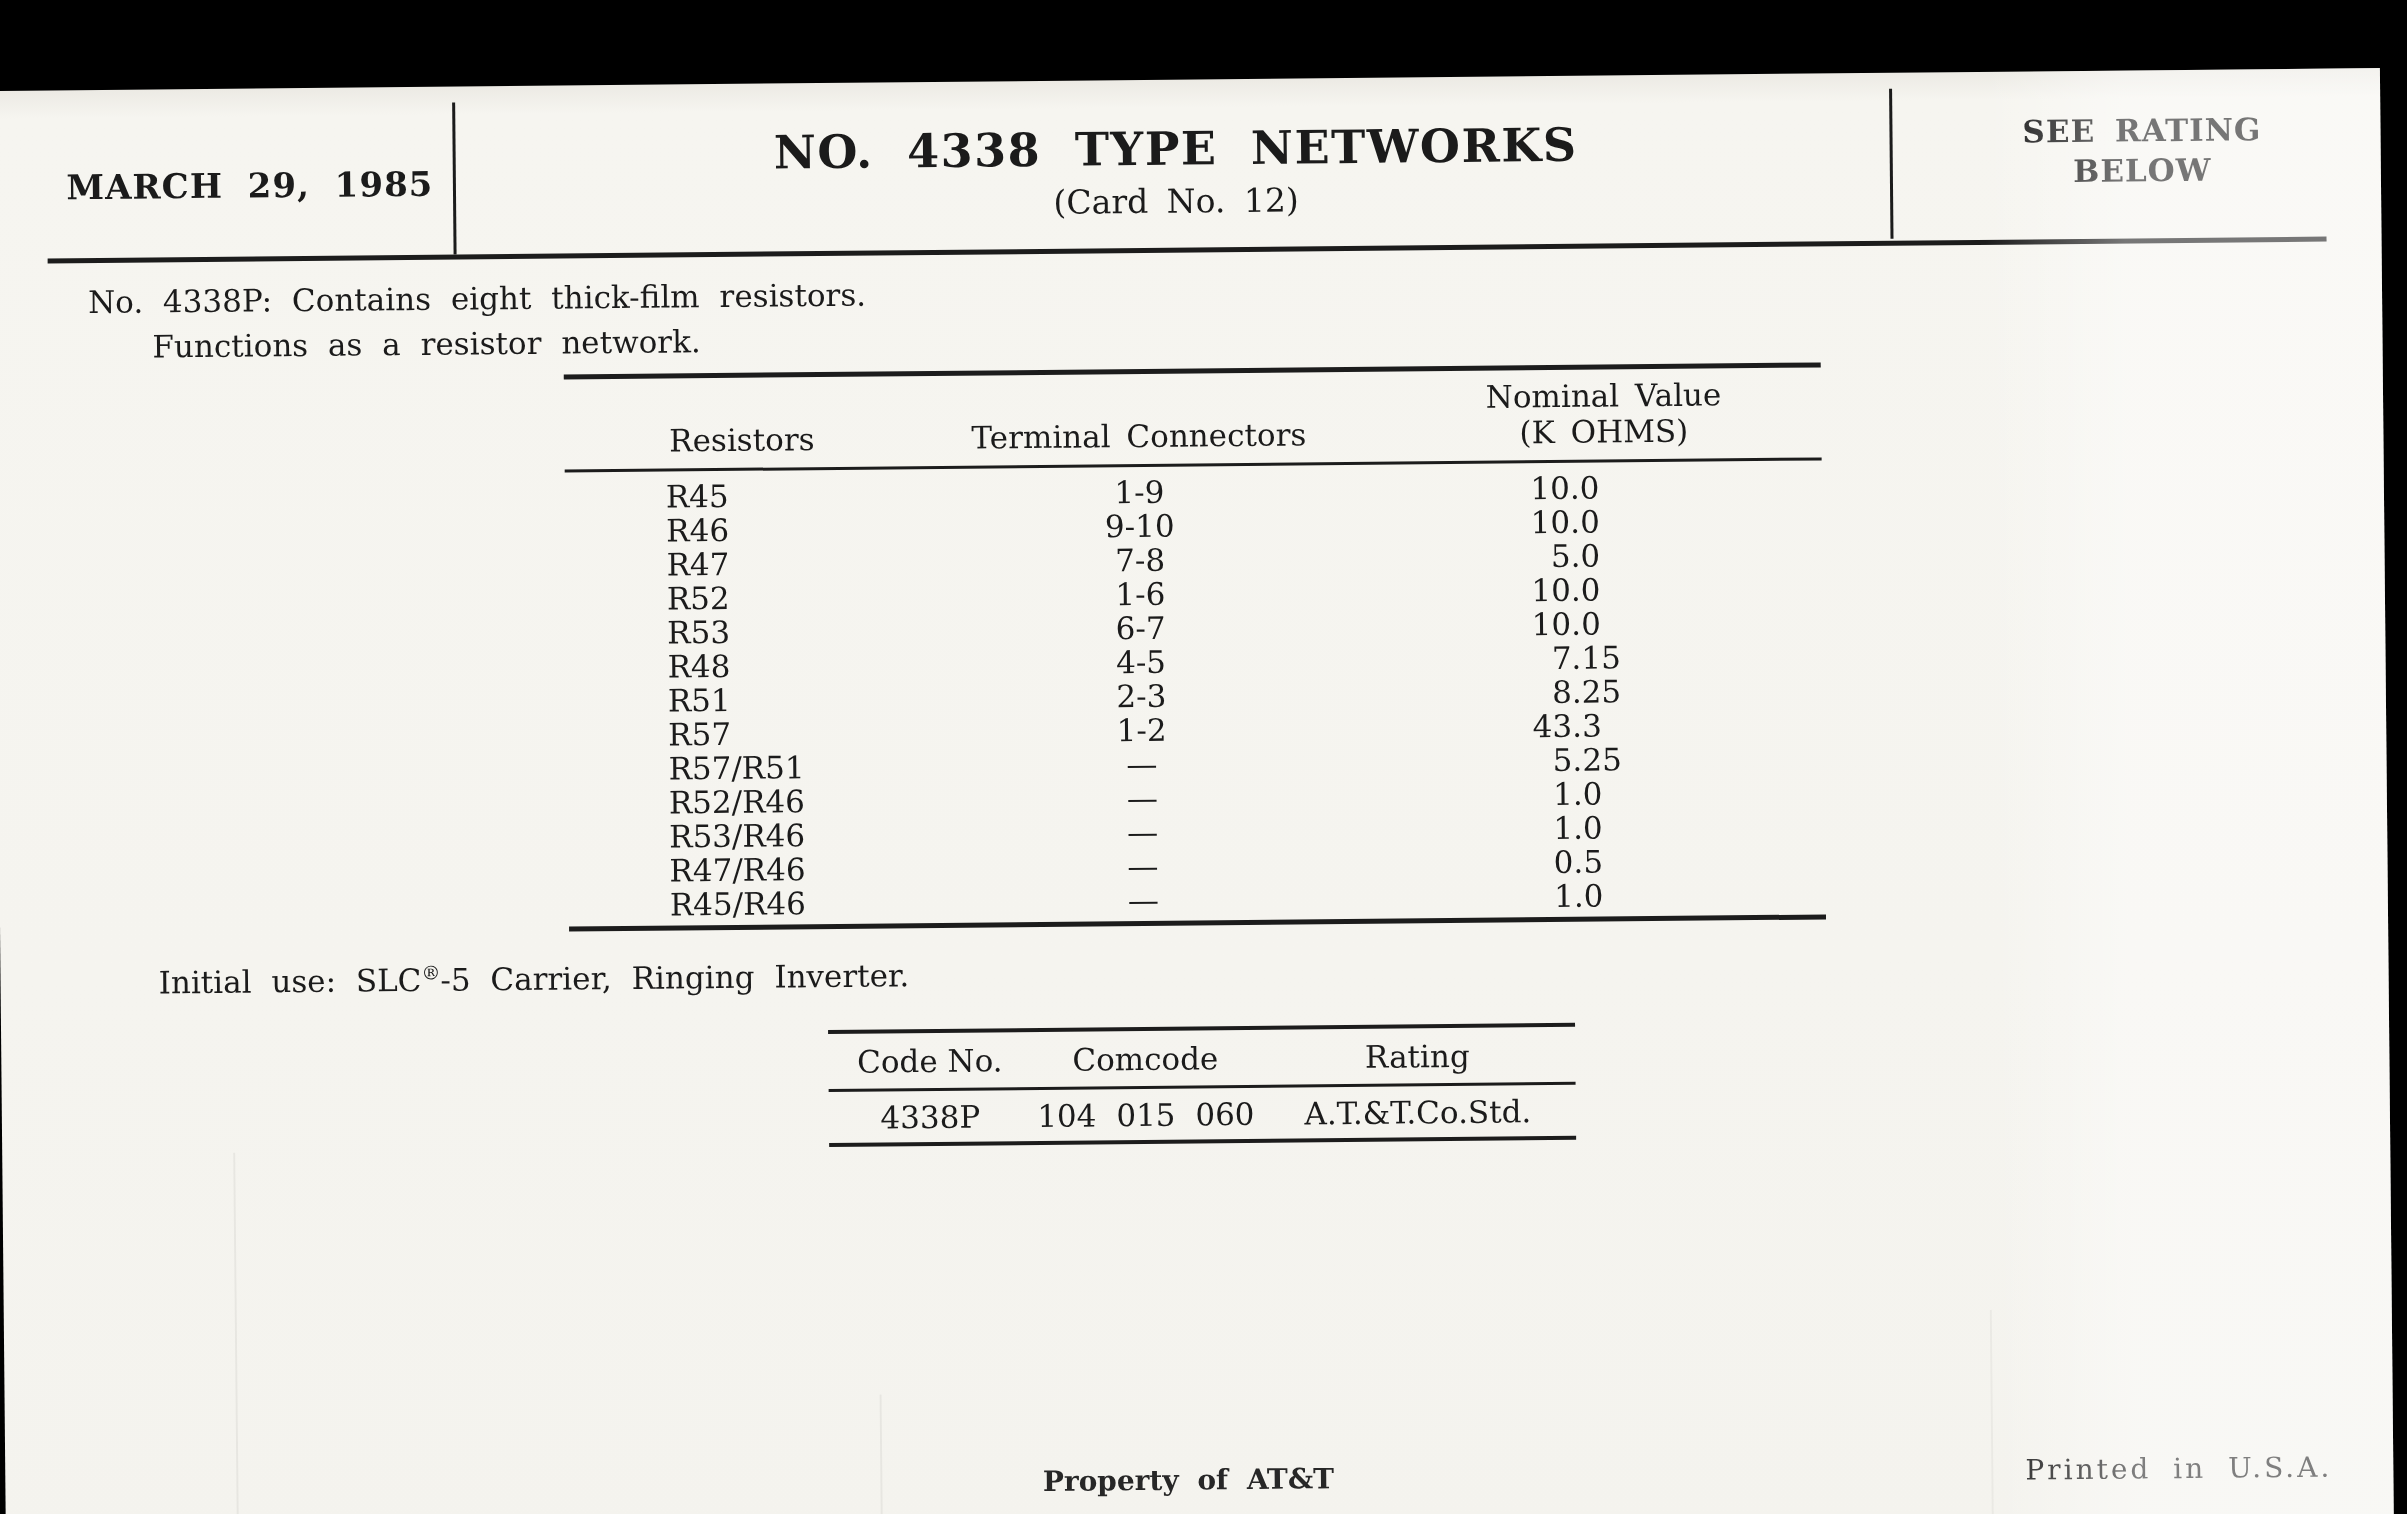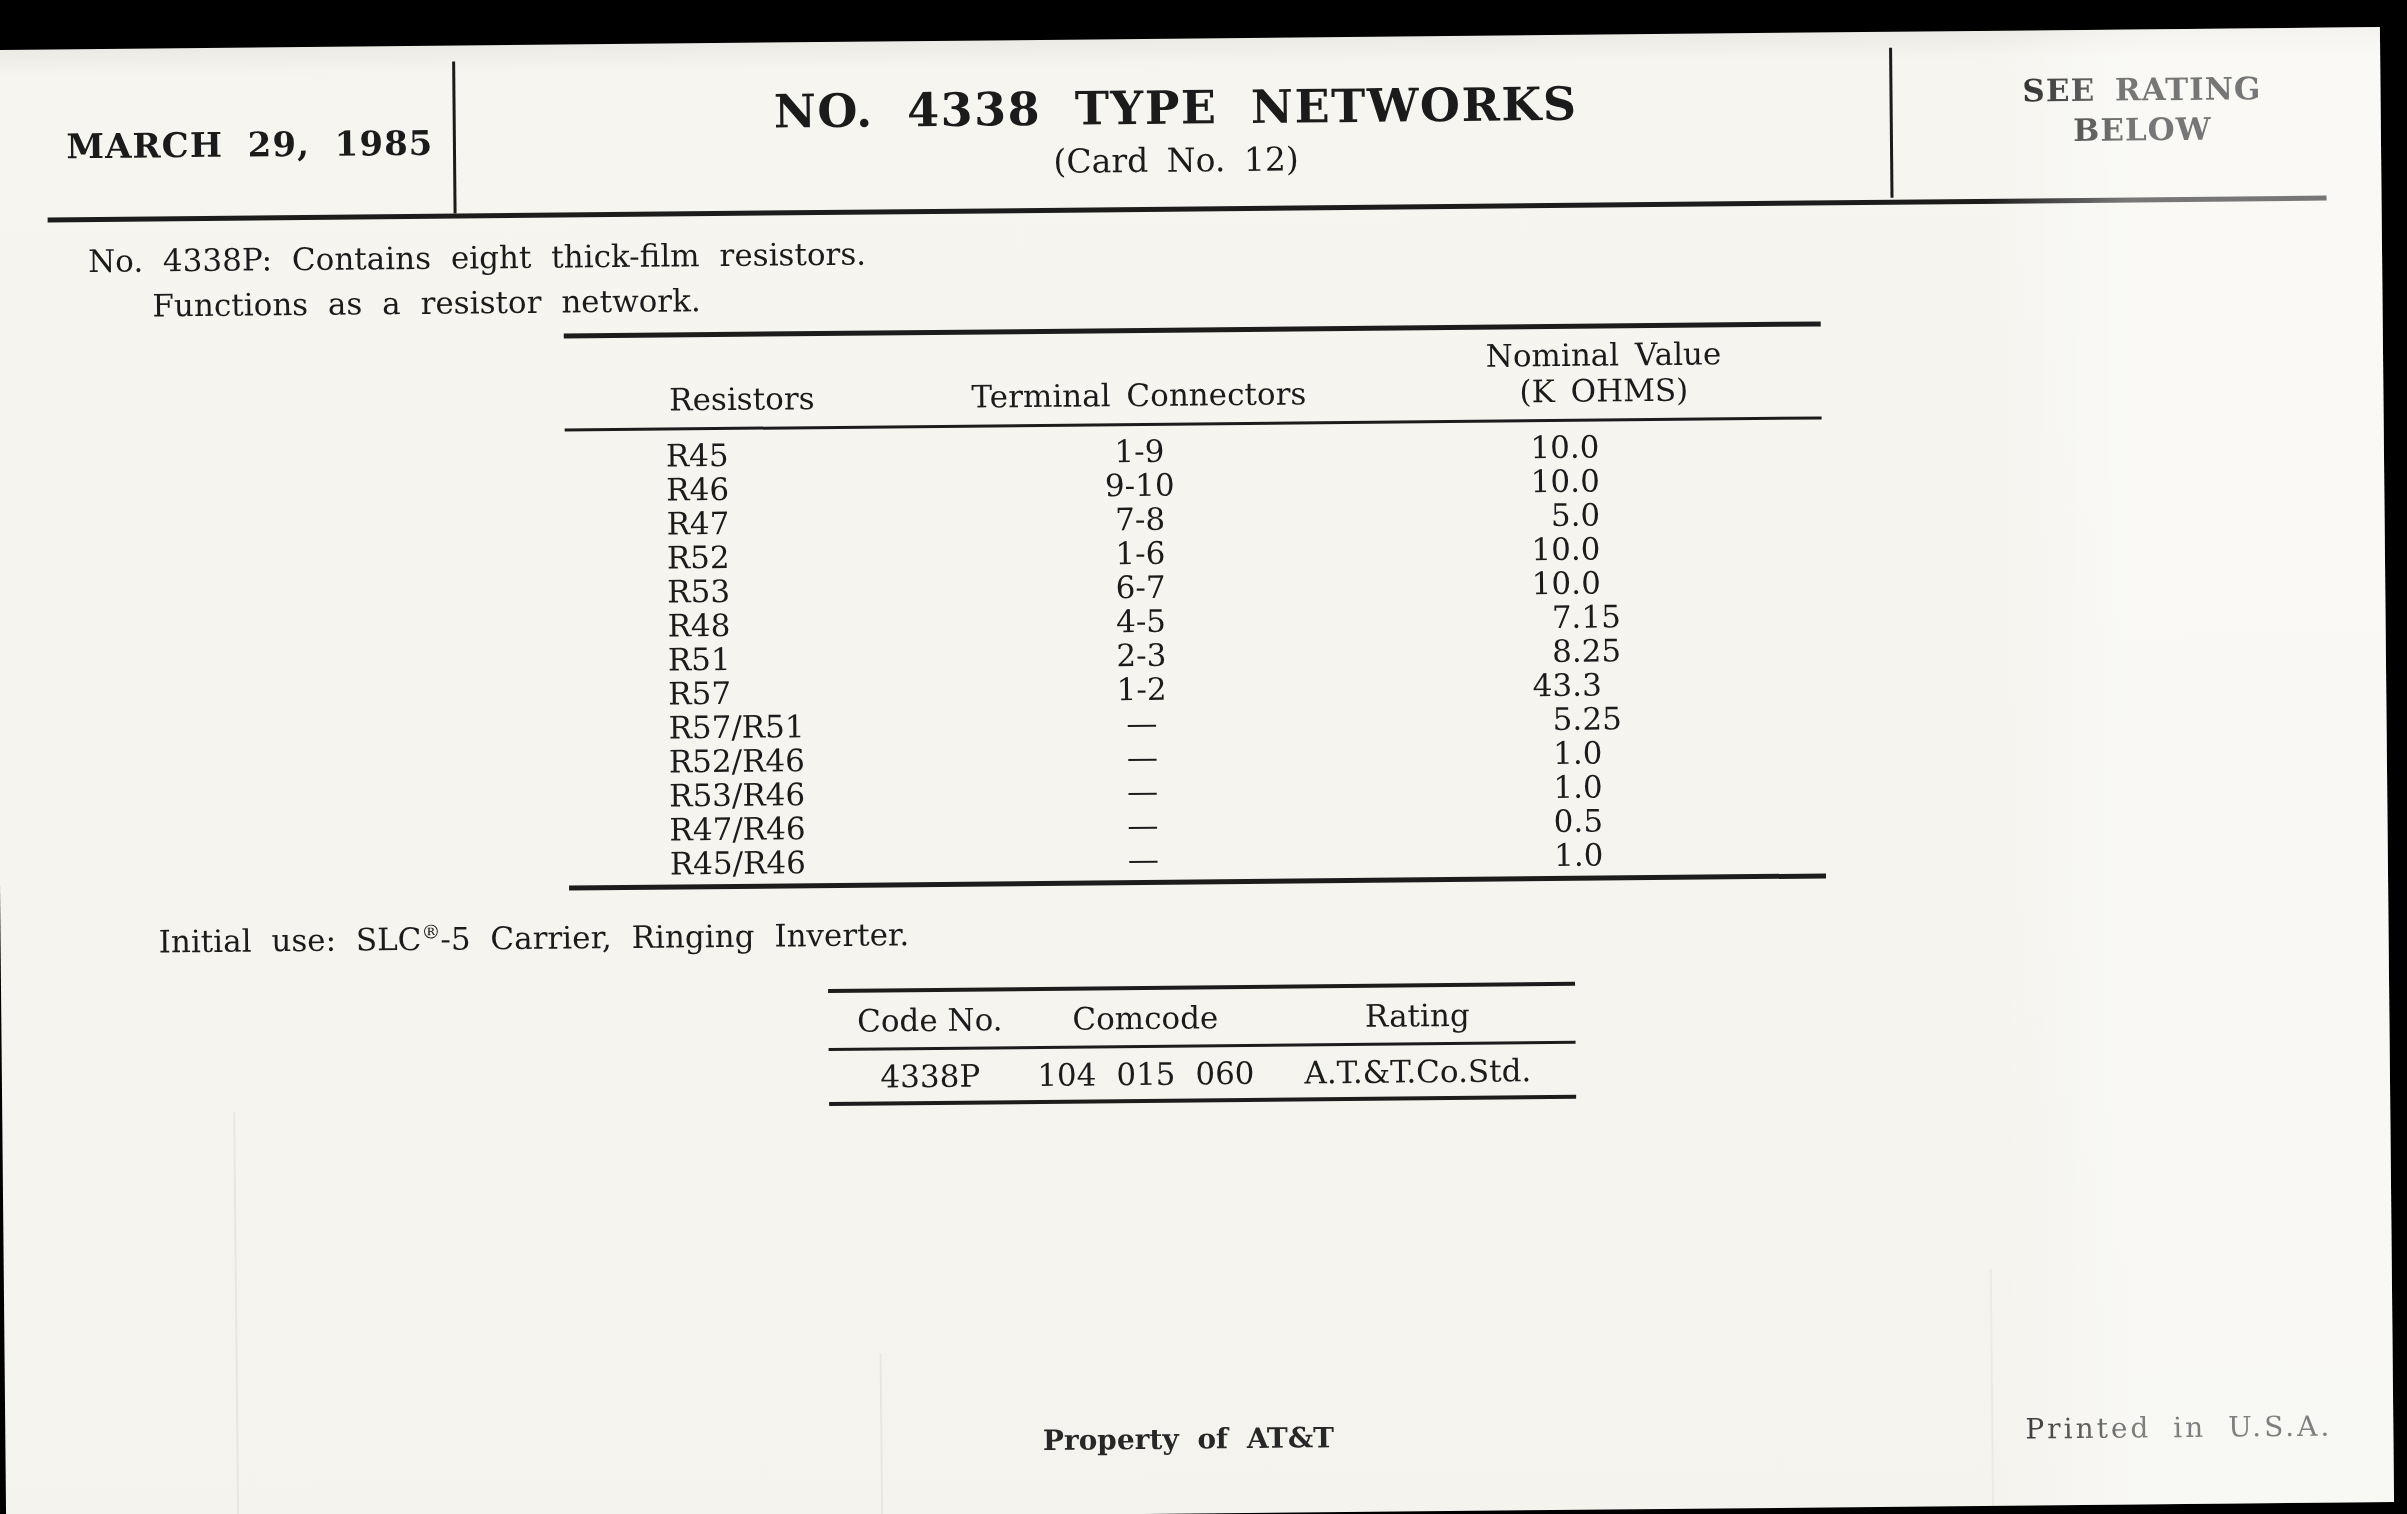--- a/index.html
+++ b/index.html
@@ -2,21 +2,21 @@
 <html><head>
 <meta charset="utf-8">
 <style>
   html,body{margin:0;padding:0;}
   body{
     width:2408px;height:1515px;overflow:hidden;position:relative;
     background:var(--bg,#000);
     font-family:"DejaVu Serif","Liberation Serif",serif;
     color:var(--ink,#1b1b1b);
   }
-  .canvas{position:absolute;inset:0;background:var(--bg,#000);}
+  .canvas{position:absolute;inset:0;background:var(--bg,#000);margin-top:41px;}
   
   .page{
     position:absolute;left:-8px;top:50px;width:2388px;height:1475px;
     background:linear-gradient(180deg,#eceae4 0px,#f6f5f0 28px,#f5f4ef 60%,#f4f3ee 100%);
     transform:rotate(-0.55deg);transform-origin:0 0;
   }
   .page::after{
     content:"";position:absolute;top:0;right:0;width:396px;height:100%;
     background:linear-gradient(90deg,rgba(255,255,255,0),rgba(255,255,255,.4) 35%,rgba(255,255,255,.4));
     pointer-events:none;

